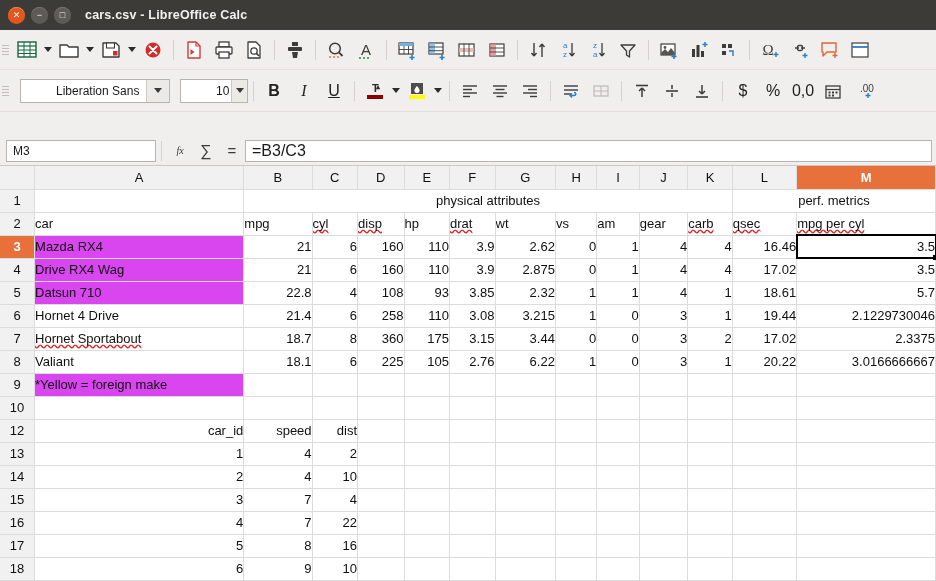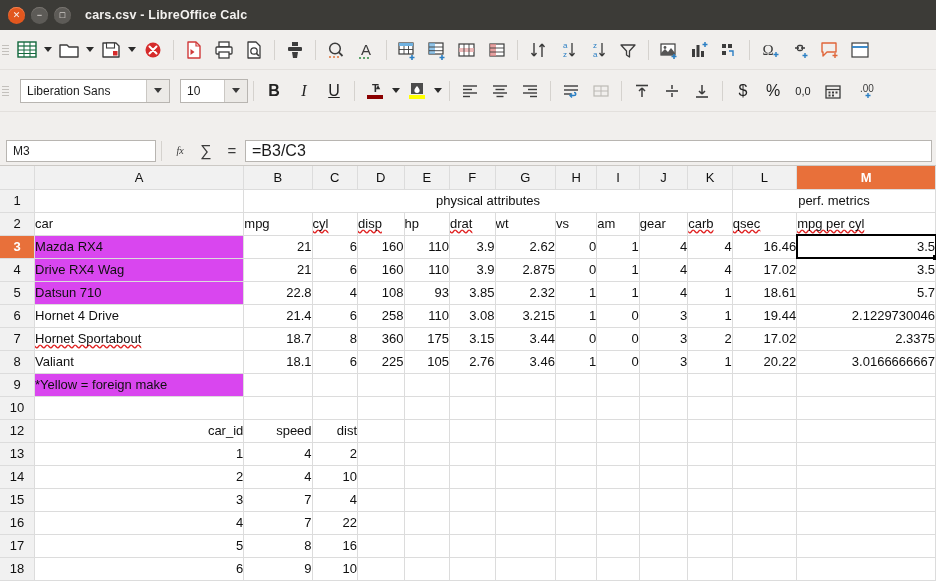--- a/index.html
+++ b/index.html
@@ -35,21 +35,21 @@
   .caret{width:12px;height:30px;display:flex;align-items:center;justify-content:center;
          flex:0 0 auto;}
   .caret:after{content:"";border-left:4px solid transparent;border-right:4px solid transparent;
                border-top:5px solid #2b2b2b;display:block;}
   .sep{width:1px;height:20px;background:#d5d2ce;margin:0 5px;flex:0 0 auto;}
   
   .fmtbar{height:42px;display:flex;align-items:center;background:#f1efed;
           border-bottom:1px solid #e3e0dd;padding-left:2px;box-sizing:border-box;overflow:hidden;}
   .combo{height:24px;border:1px solid #b8b5b1;background:#fff;display:flex;align-items:center;
          box-sizing:border-box;flex:0 0 auto;}
-  .combo .txt{padding:0 6px;font-size:12px;color:#1a1a1a;white-space:nowrap;overflow:hidden;}
+  .combo .txt{padding:0 6px;font-size:12px;color:#1a1a1a;white-space:nowrap;overflow:hidden;margin-left:29px;}
   .combo .drop{width:22px;height:22px;border-left:1px solid #cbc8c4;background:#eceae7;
     display:flex;align-items:center;justify-content:center;margin-left:auto;}
   .combo .drop:after{content:"";border-left:4px solid transparent;border-right:4px solid transparent;
                      border-top:5px solid #3a3a3a;}
   .fontname{width:150px;margin-left:8px;}
   .fontsize{width:68px;margin-left:10px;}
   .bibtn{width:30px;height:30px;display:flex;align-items:center;justify-content:center;
          font-size:16px;color:#222;flex:0 0 auto;}
   
   .formulabar{height:30px;display:flex;align-items:center;background:#f1efed;
@@ -465,21 +465,21 @@
     <svg width="20" height="18" viewBox="0 0 20 18">
         <line x1="4" y1="15" x2="16" y2="15" stroke="#3c3c3c" stroke-width="1.6"></line>
         <path d="M10 3v9M10 12l-3-3M10 12l3-3" stroke="#3c3c3c" stroke-width="1.5" fill="none"></path>
       </svg>
   </div>
 
   <div class="sep"></div>
 
   <div class="bibtn">$</div>
   <div class="bibtn">%</div>
-  <div class="bibtn" style="font-size:11px;">0,0</div>
+  <div class="bibtn" style="font-size:16px;">0,0</div>
   <div class="tbtn">
     <svg width="20" height="18" viewBox="0 0 20 18">
         <rect x="3" y="4" width="14" height="12" fill="none" stroke="#3c3c3c" stroke-width="1.3"></rect>
         <line x1="3" y1="7.5" x2="17" y2="7.5" stroke="#3c3c3c" stroke-width="1.2"></line>
         <g fill="#3c3c3c">
           <rect x="5.5" y="9.5" width="2" height="2"></rect>
           <rect x="9" y="9.5" width="2" height="2"></rect>
           <rect x="12.5" y="9.5" width="2" height="2"></rect>
           <rect x="5.5" y="12.5" width="2" height="2"></rect>
           <rect x="9" y="12.5" width="2" height="2"></rect>
@@ -651,21 +651,21 @@
         <td class="cell r">2.3375</td>
       </tr>
       <tr>
         <td class="rowhead">8</td>
         <td class="cell l">Valiant</td>
         <td class="cell r">18.1</td>
         <td class="cell r">6</td>
         <td class="cell r">225</td>
         <td class="cell r">105</td>
         <td class="cell r">2.76</td>
-        <td class="cell r">3.46</td>
+        <td class="cell r">6.22</td>
         <td class="cell r">1</td>
         <td class="cell r">0</td>
         <td class="cell r">3</td>
         <td class="cell r">1</td>
         <td class="cell r thickleft">20.22</td>
         <td class="cell r">3.0166666667</td>
       </tr>
 
       <tr>
         <td class="rowhead">9</td>

